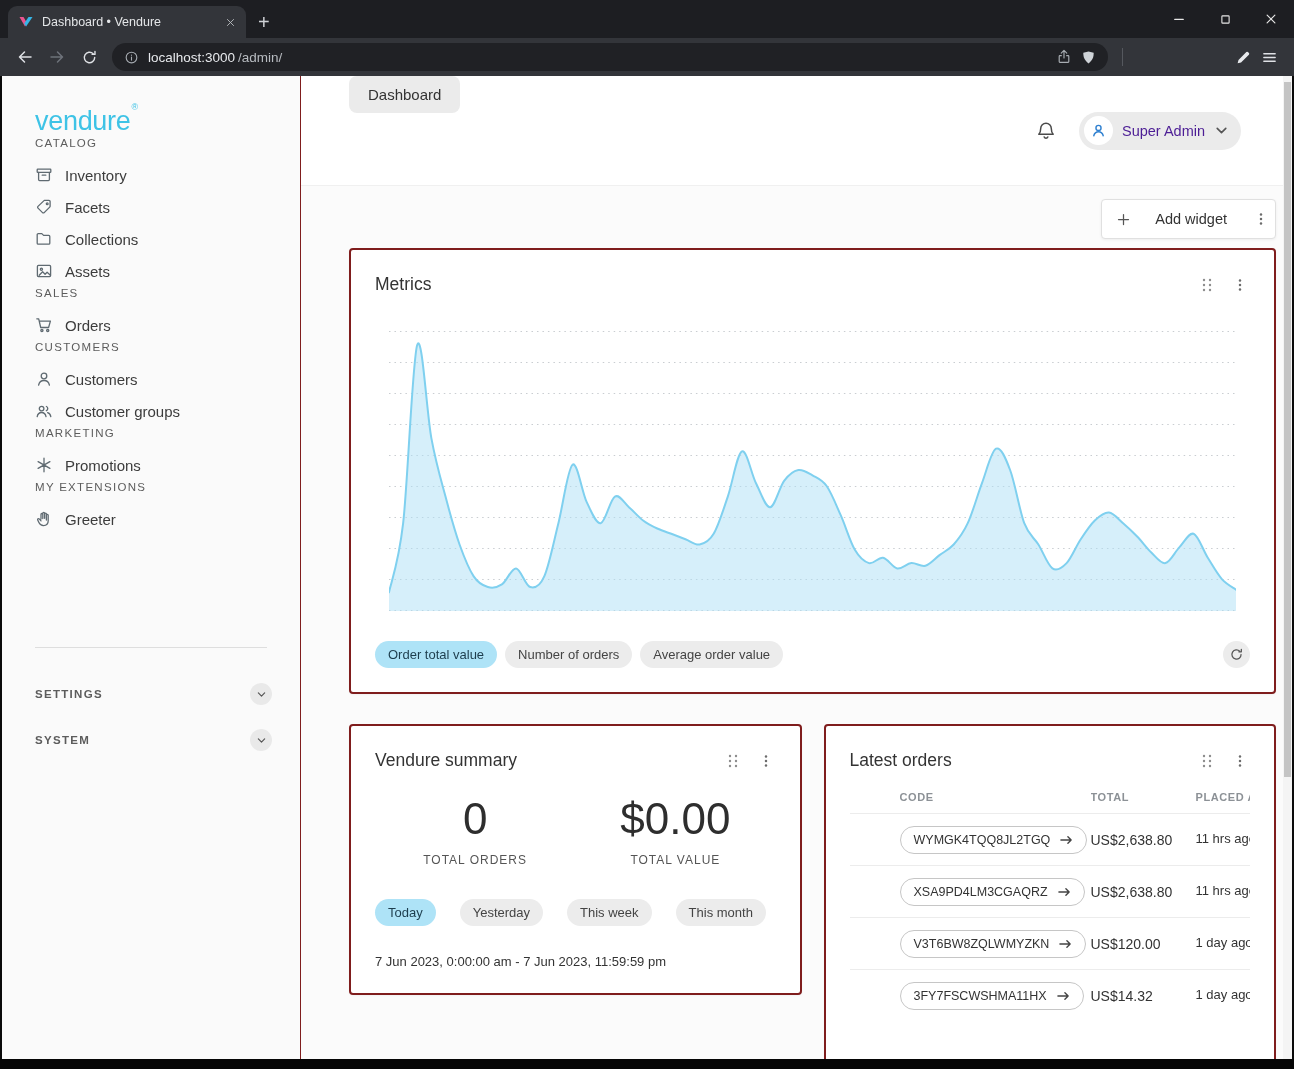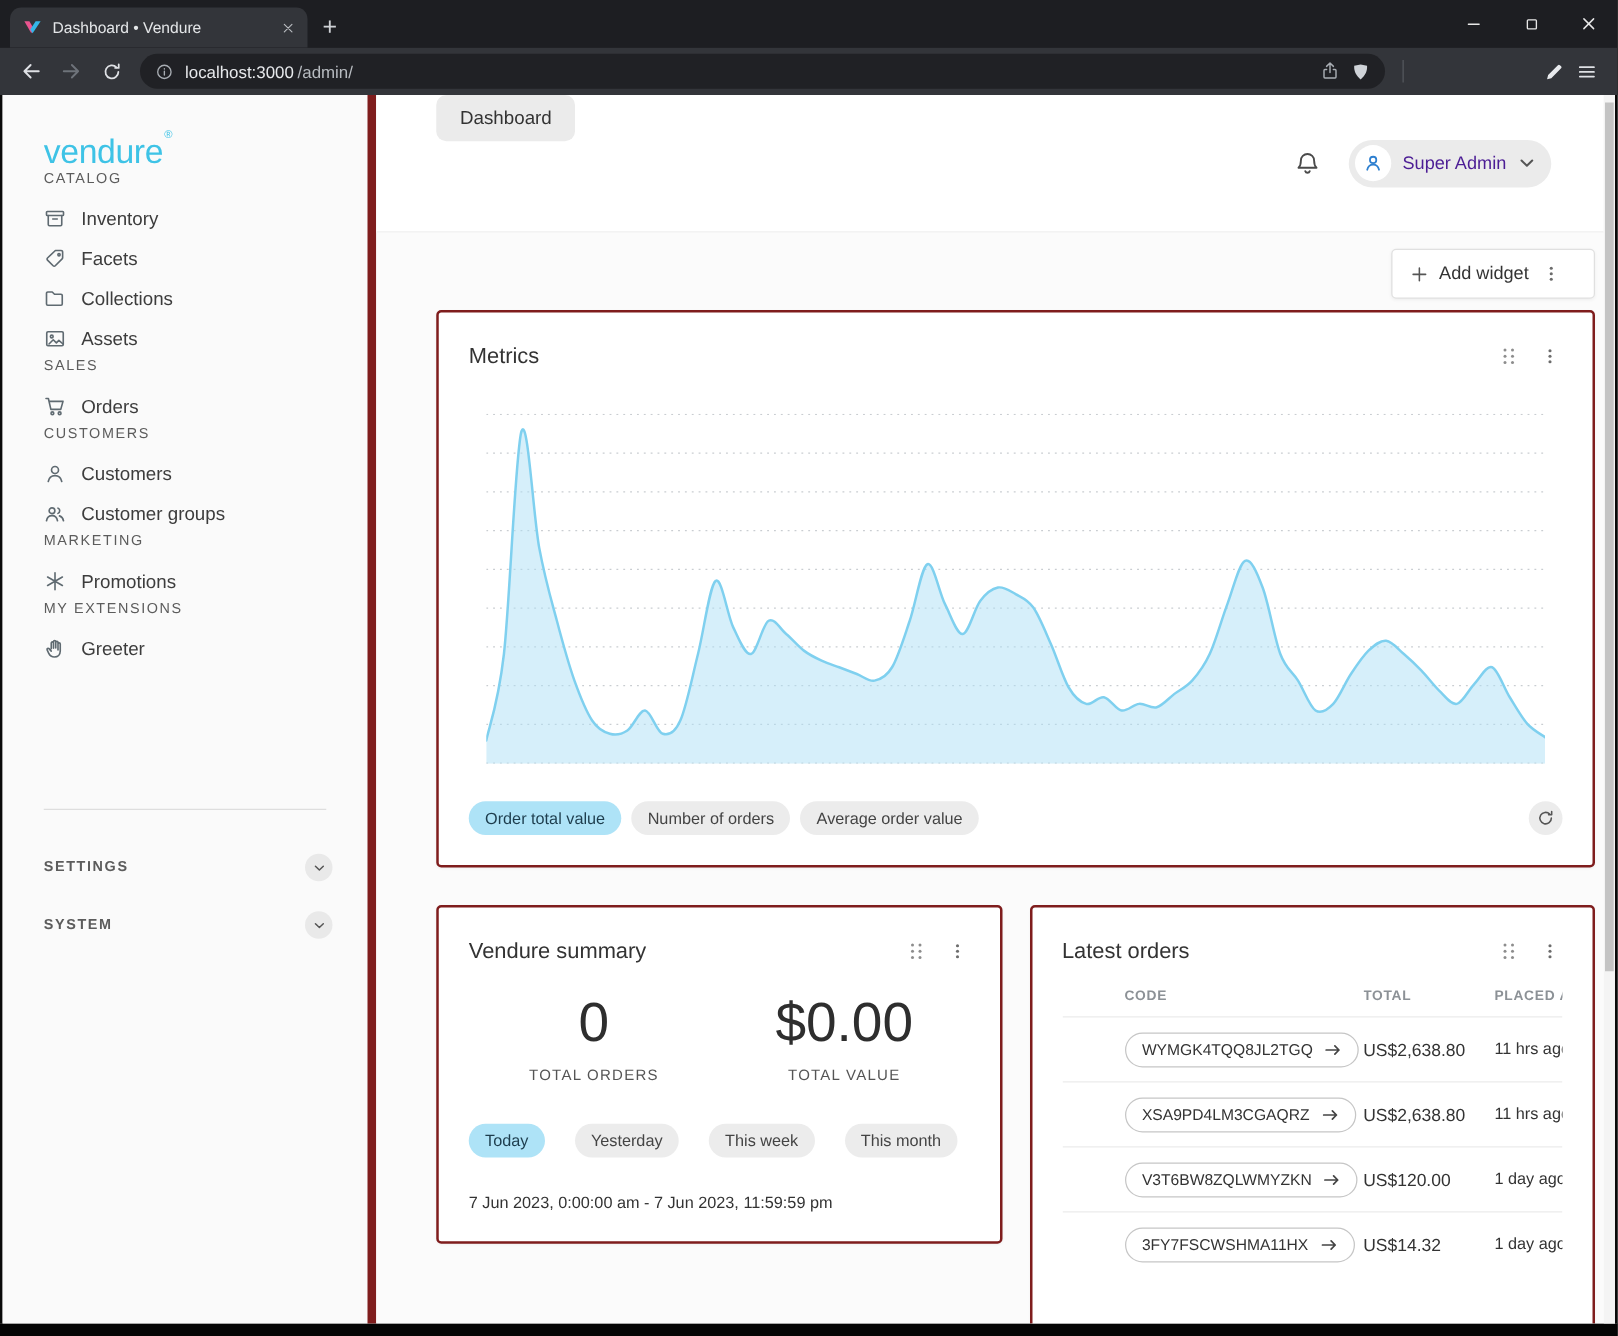--- a/index.html
+++ b/index.html
@@ -25,21 +25,21 @@
   .url-icon{display:flex;color:#a8adb3}
   .toolbar-sep{width:1px;height:18px;background:#55585e;margin:0 6px}
   .ext-icon{display:flex;margin-left:104px}
   .menu-btn{width:30px;height:30px;display:flex;align-items:center;justify-content:center;color:#dfe1e5}
 
   
   .app{flex:1;display:flex;background:#fff;border-left:2px solid #0a0a0a;border-right:2px solid #0a0a0a;overflow:hidden}
   .bottom-edge{flex:0 0 10px;background:#050505}
 
   
-  .sidebar{flex:0 0 299px;background:#fafafa;border-right:7px solid #7f1d1d;overflow:hidden}
+  .sidebar{flex:0 0 299px;background:#fafafa;border-right:1px solid #7f1d1d;overflow:hidden}
   .logo{margin:30px 0 0 33px;font-size:27px;color:#3ec3e6;font-weight:500;letter-spacing:-.3px}
   .logo sup{font-size:9px;position:relative;top:-10px;margin-left:1px}
   .nav-section{}
   .section-label{margin:0 0 10px 33px;font-size:11.5px;color:#5c5c5c;font-weight:500;letter-spacing:1.3px}
   .nav-item{height:32px;display:flex;align-items:center;gap:12px;padding-left:33px;color:#3c3c3c;font-size:15px;cursor:pointer}
   .nav-icon{width:18px;height:18px;display:flex;color:#5f6a71;flex:0 0 18px}
   .nav-icon svg,.icon svg{width:100%;height:100%}
   .divider{height:1px;background:#dedede;margin:112px 33px 0 33px}
   .collapse-row{height:32px;margin-top:30px;display:flex;align-items:center;padding:0 28px 0 33px;cursor:pointer}
   .collapse-row + .collapse-row{margin-top:14px}
@@ -54,21 +54,21 @@
   .bell-btn{width:34px;height:34px;display:flex;align-items:center;justify-content:center;color:#4a4a4a;cursor:pointer}
   .bell-btn svg{width:22px;height:22px}
   .user-pill{height:38px;background:#ebebeb;border-radius:19px;display:flex;align-items:center;gap:9px;padding:0 12px 0 5px;cursor:pointer}
   .avatar{width:29px;height:29px;border-radius:50%;background:#fff;display:flex;align-items:center;justify-content:center;color:#2f80d0}
   .avatar svg{width:17px;height:17px}
   .user-name{font-size:14.5px;color:#4c1d95}
   .user-chevron{display:flex;color:#555;width:15px;height:15px}
 
   .scroll-area{flex:1;overflow:hidden;padding:0 7px 0 48px}
   .addwidget-row{display:flex;justify-content:flex-end;margin-top:13px}
-  .addwidget-btn{height:40px;background:#fff;border:1px solid #e0e0e0;border-radius:4px;box-shadow:0 1px 3px rgba(0,0,0,.06);display:flex;align-items:center;gap:8px;padding:0 24px 0 14px;font-size:14.5px;color:#333;cursor:pointer}
+  .addwidget-btn{height:40px;background:#fff;border:1px solid #e0e0e0;border-radius:4px;box-shadow:0 1px 3px rgba(0,0,0,.06);display:flex;align-items:center;gap:24px;padding:0 4px 0 14px;font-size:14.5px;color:#333;cursor:pointer}
   .plus-icon{display:flex;width:15px;height:15px;color:#555}
   .kebab{width:20px;height:20px;display:flex;align-items:center;justify-content:center;color:#6c6c6c;cursor:pointer}
   .kebab svg{width:16px;height:16px}
   .drag-handle{width:15px;height:18px;display:flex;color:#8d8d8d;cursor:grab}
 
   .card{background:#fff;border:2px solid #7f1d1d;border-radius:4px;box-shadow:0 1px 2px rgba(0,0,0,.04)}
   .metrics-card{margin-top:9px;padding:24px}
   .card-head{display:flex;align-items:center}
   .card-title{font-size:17.5px;color:#333;font-weight:400}
   .card-actions{margin-left:auto;display:flex;align-items:center;gap:15px}

